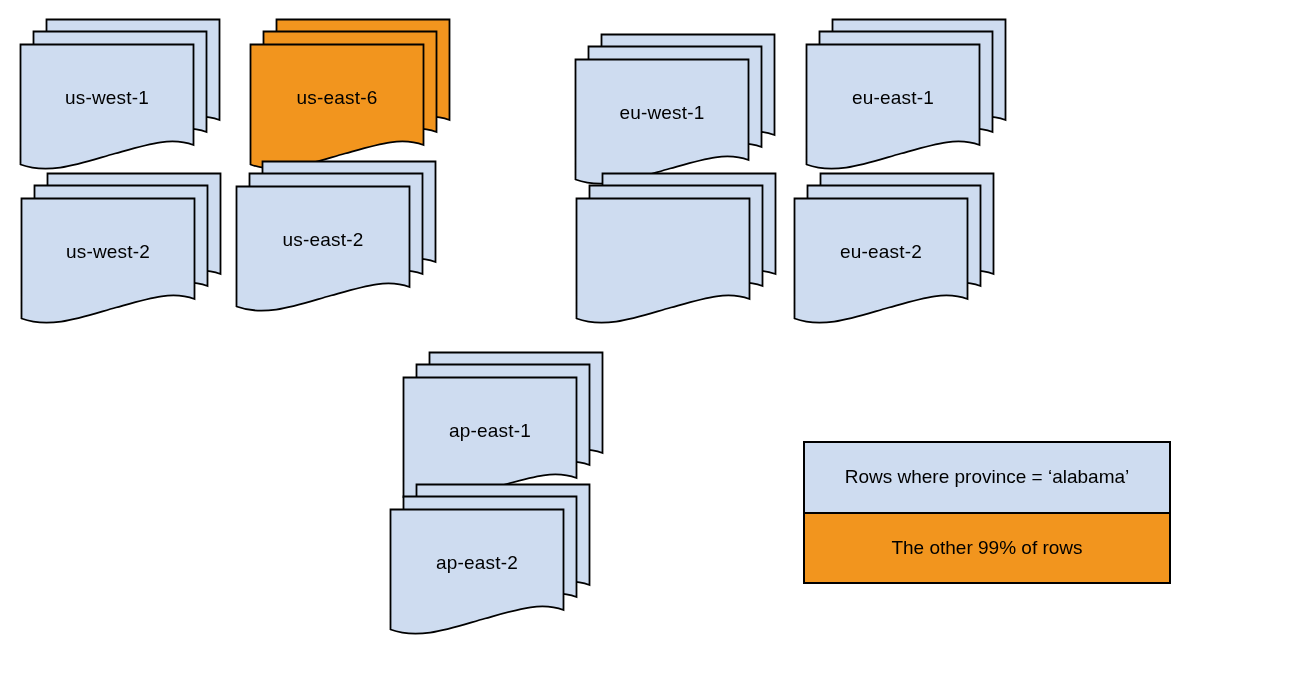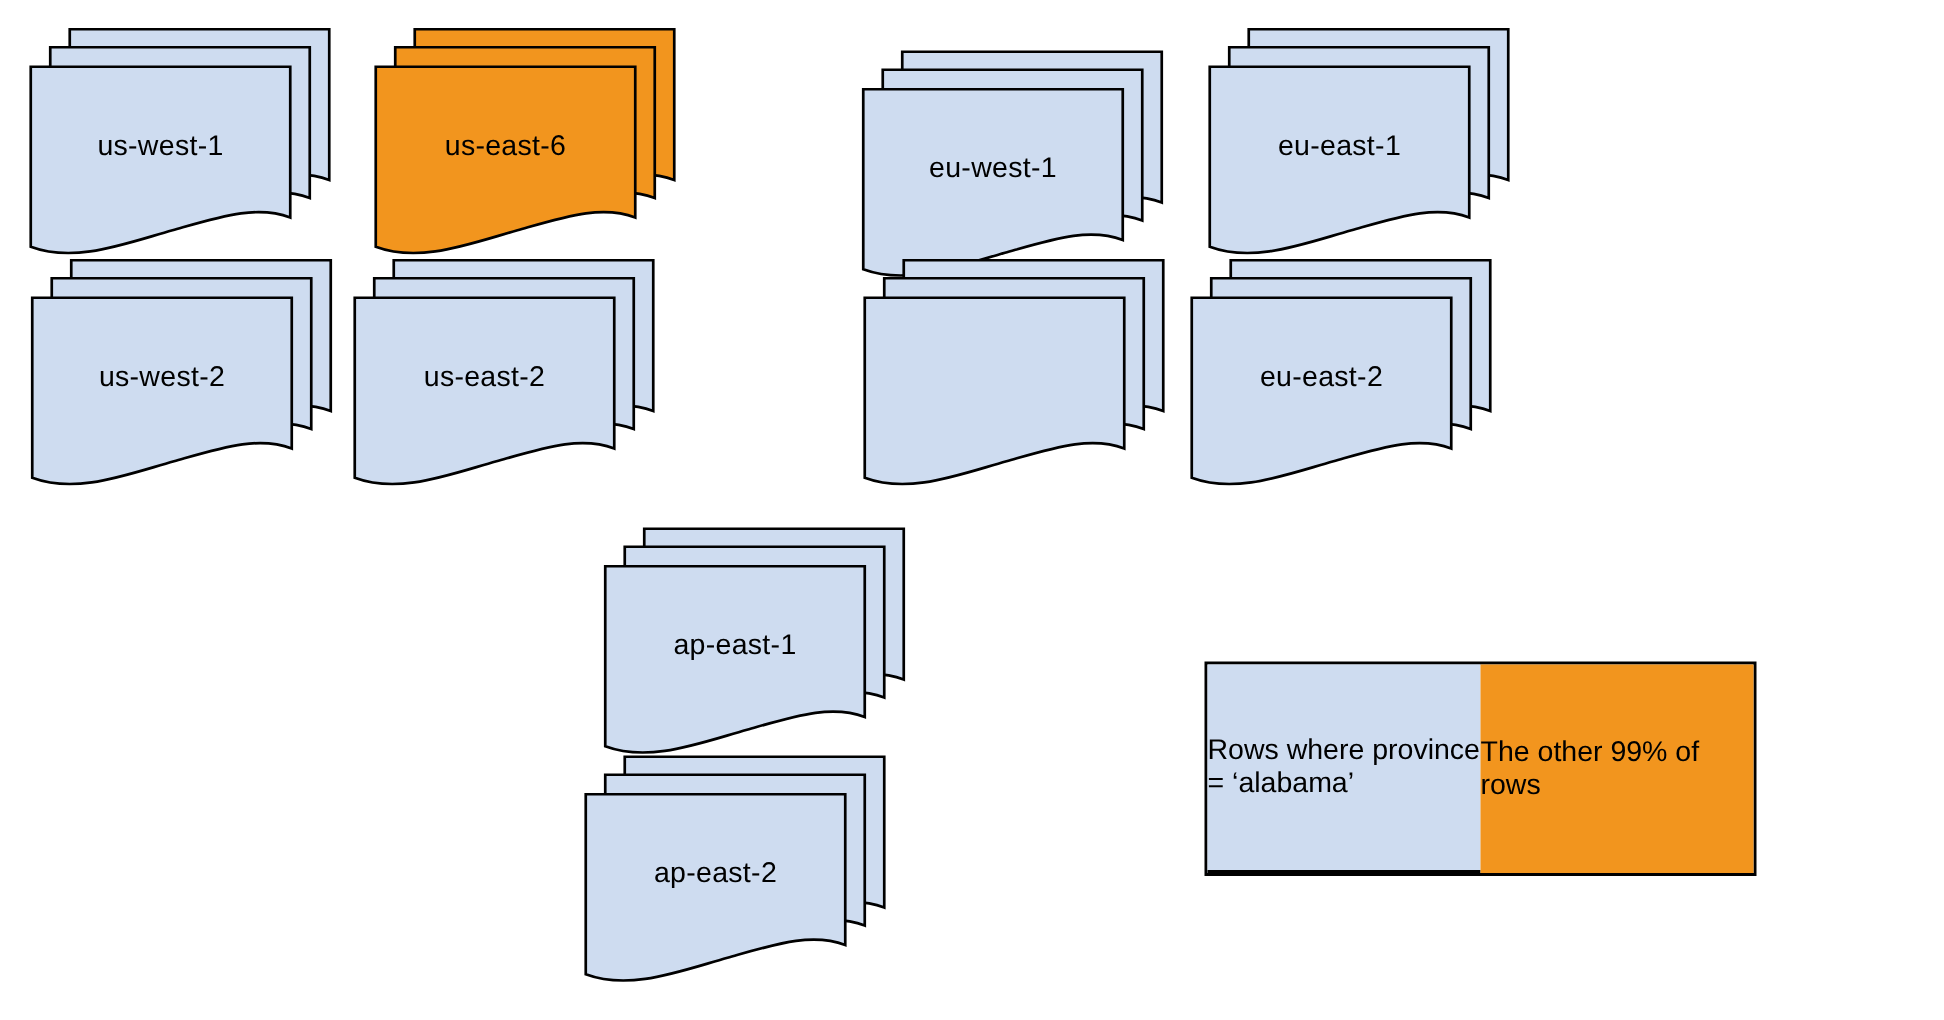--- a/index.html
+++ b/index.html
@@ -21,21 +21,21 @@
   .variant-orange .sheet path{fill:var(--orange);}
   .stack .label{
     position:absolute;left:0;top:25px;width:176px;height:110px;
     display:flex;align-items:center;justify-content:center;
     font-size:19px;line-height:1.2;letter-spacing:0.2px;
   }
   
   .legend{
     position:absolute;left:803px;top:441px;width:368px;height:143px;
     box-sizing:border-box;border:2px solid var(--stroke);
-    display:flex;flex-direction:row;
+    display:flex;flex-direction:column;
   }
   .legend-row{
     flex:1;display:flex;align-items:center;justify-content:center;
     font-size:19px;
   }
   .legend-row.variant-blue{background:var(--blue);border-bottom:2px solid var(--stroke);}
   .legend-row.variant-orange{background:var(--orange);}
 </style>
 </head>
 <body>
@@ -95,21 +95,21 @@
       <path d="M1.5 1.5 H174.5 V102 C152 93.5 128 101.5 96 110.5 C64 119.5 31 132.5 1.5 121.5 Z"></path>
     </svg>
     <svg class="sheet s2" viewBox="0 0 176 130">
       <path d="M1.5 1.5 H174.5 V102 C152 93.5 128 101.5 96 110.5 C64 119.5 31 132.5 1.5 121.5 Z"></path>
     </svg>
     <svg class="sheet s1" viewBox="0 0 176 130">
       <path d="M1.5 1.5 H174.5 V102 C152 93.5 128 101.5 96 110.5 C64 119.5 31 132.5 1.5 121.5 Z"></path>
     </svg>
     <div class="label">us-west-2</div>
   </div>
-      <div class="stack variant-blue" style="left: 235px; top: 172px;">
+      <div class="stack variant-blue" style="left: 235px; top: 160px;">
     <svg class="sheet s3" viewBox="0 0 176 130">
       <path d="M1.5 1.5 H174.5 V102 C152 93.5 128 101.5 96 110.5 C64 119.5 31 132.5 1.5 121.5 Z"></path>
     </svg>
     <svg class="sheet s2" viewBox="0 0 176 130">
       <path d="M1.5 1.5 H174.5 V102 C152 93.5 128 101.5 96 110.5 C64 119.5 31 132.5 1.5 121.5 Z"></path>
     </svg>
     <svg class="sheet s1" viewBox="0 0 176 130">
       <path d="M1.5 1.5 H174.5 V102 C152 93.5 128 101.5 96 110.5 C64 119.5 31 132.5 1.5 121.5 Z"></path>
     </svg>
     <div class="label">us-east-2</div>
@@ -142,21 +142,21 @@
       <path d="M1.5 1.5 H174.5 V102 C152 93.5 128 101.5 96 110.5 C64 119.5 31 132.5 1.5 121.5 Z"></path>
     </svg>
     <svg class="sheet s2" viewBox="0 0 176 130">
       <path d="M1.5 1.5 H174.5 V102 C152 93.5 128 101.5 96 110.5 C64 119.5 31 132.5 1.5 121.5 Z"></path>
     </svg>
     <svg class="sheet s1" viewBox="0 0 176 130">
       <path d="M1.5 1.5 H174.5 V102 C152 93.5 128 101.5 96 110.5 C64 119.5 31 132.5 1.5 121.5 Z"></path>
     </svg>
     <div class="label">ap-east-1</div>
   </div>
-      <div class="stack variant-blue" style="left: 389px; top: 503px;">
+      <div class="stack variant-blue" style="left: 389px; top: 483px;">
     <svg class="sheet s3" viewBox="0 0 176 130">
       <path d="M1.5 1.5 H174.5 V102 C152 93.5 128 101.5 96 110.5 C64 119.5 31 132.5 1.5 121.5 Z"></path>
     </svg>
     <svg class="sheet s2" viewBox="0 0 176 130">
       <path d="M1.5 1.5 H174.5 V102 C152 93.5 128 101.5 96 110.5 C64 119.5 31 132.5 1.5 121.5 Z"></path>
     </svg>
     <svg class="sheet s1" viewBox="0 0 176 130">
       <path d="M1.5 1.5 H174.5 V102 C152 93.5 128 101.5 96 110.5 C64 119.5 31 132.5 1.5 121.5 Z"></path>
     </svg>
     <div class="label">ap-east-2</div>

